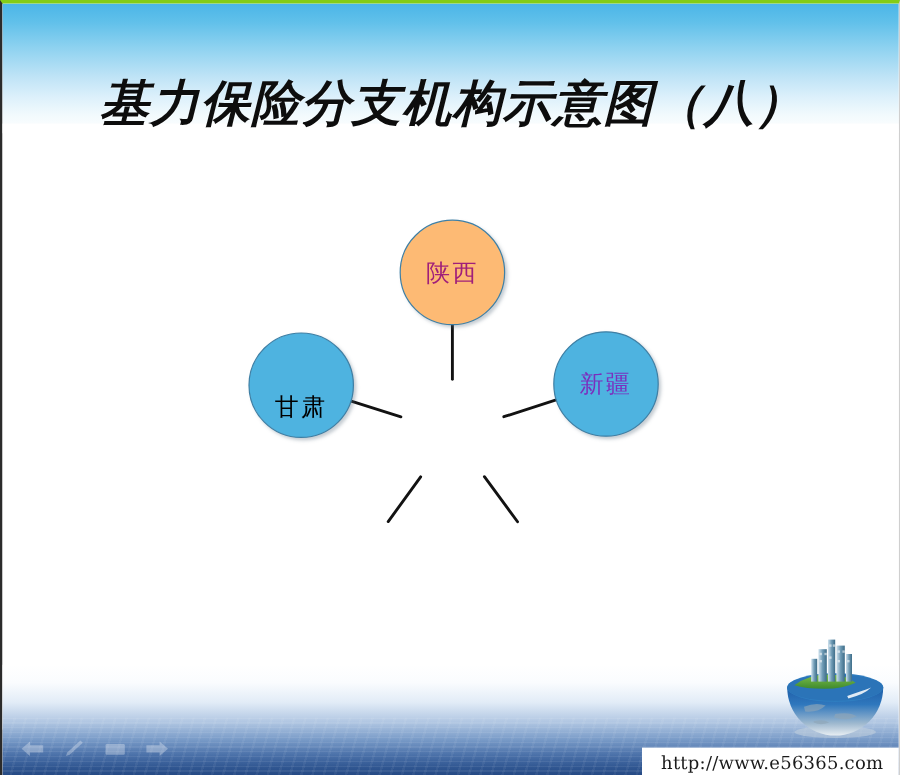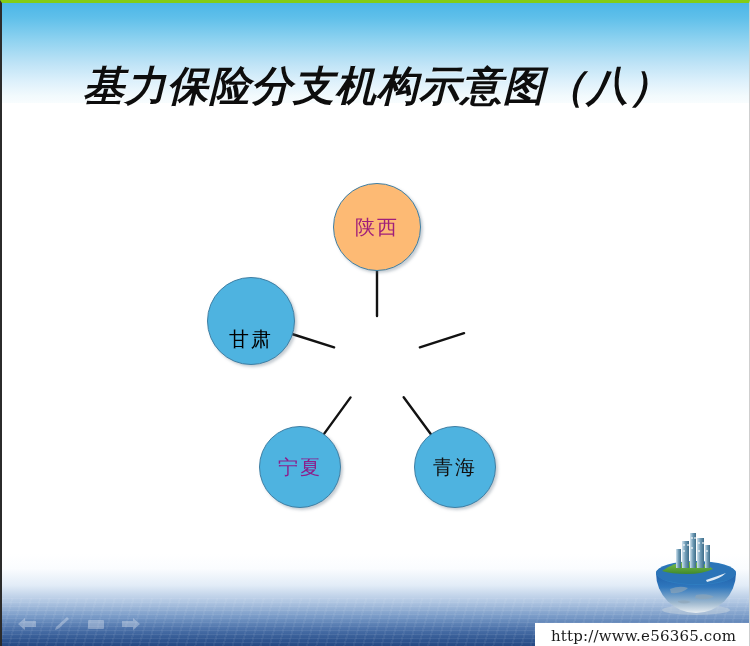--- a/index.html
+++ b/index.html
@@ -189,25 +189,22 @@
         <line x1="417.85519745693387" y1="344.2729445645759" x2="462.0494779855965" y2="330.1169640827386" stroke="#121212" stroke-width="2.4" stroke-linecap="round"></line>
         <line x1="348.5527003972559" y1="394.40797088169967" x2="321.5087107579948" y2="431.637359216267" stroke="#121212" stroke-width="2.4" stroke-linecap="round"></line>
         <line x1="401.6706237441252" y1="394.2446938061188" x2="429.29277889411094" y2="431.78249439456107" stroke="#121212" stroke-width="2.4" stroke-linecap="round"></line>
       </svg>
   <div class="node" style="left: 331px; top: 180px; width: 88px; height: 88px; background: #fdba74; border-color: rgb(63, 127, 164);">
         <span class="node-label" style="color: rgb(160, 31, 122);">陕西</span>
       </div>
       <div class="node" style="left: 205px; top: 274px; width: 88px; height: 88px; background: rgb(78, 179, 224); border-color: rgb(63, 127, 164);">
         <span class="node-label" style="color: #000000; margin-top: 36px;">甘肃</span>
       </div>
-      <div class="node" style="left: 257px; top: 423px; width: 82px; height: 82px; background: rgb(78, 179, 224); border-color: rgb(63, 127, 164);">
-        <span class="node-label" style="color: rgb(140, 31, 140);">宁夏</span>
-      </div>
-      <div class="node" style="left: 412px; top: 423px; width: 82px; height: 82px; background: rgb(78, 179, 224); border-color: rgb(63, 127, 164);">
-        <span class="node-label" style="color: rgb(17, 17, 17);">青海</span>
+      <div class="node" style="left: 459px; top: 273px; width: 88px; height: 88px; background: rgb(78, 179, 224); border-color: rgb(63, 127, 164);">
+        <span class="node-label" style="color: rgb(123, 47, 190);">新疆</span>
       </div>
     </div>
 
   <div class="water-band"></div>
   <div class="water-texture"></div>
 
   <div class="nav-controls">
     <svg width="22" height="16" viewBox="0 0 22 16">
       <path d="M9 2 L2 8 L9 14 L9 11 L20 11 L20 5 L9 5 Z" fill="#ffffff"></path>
     </svg>

